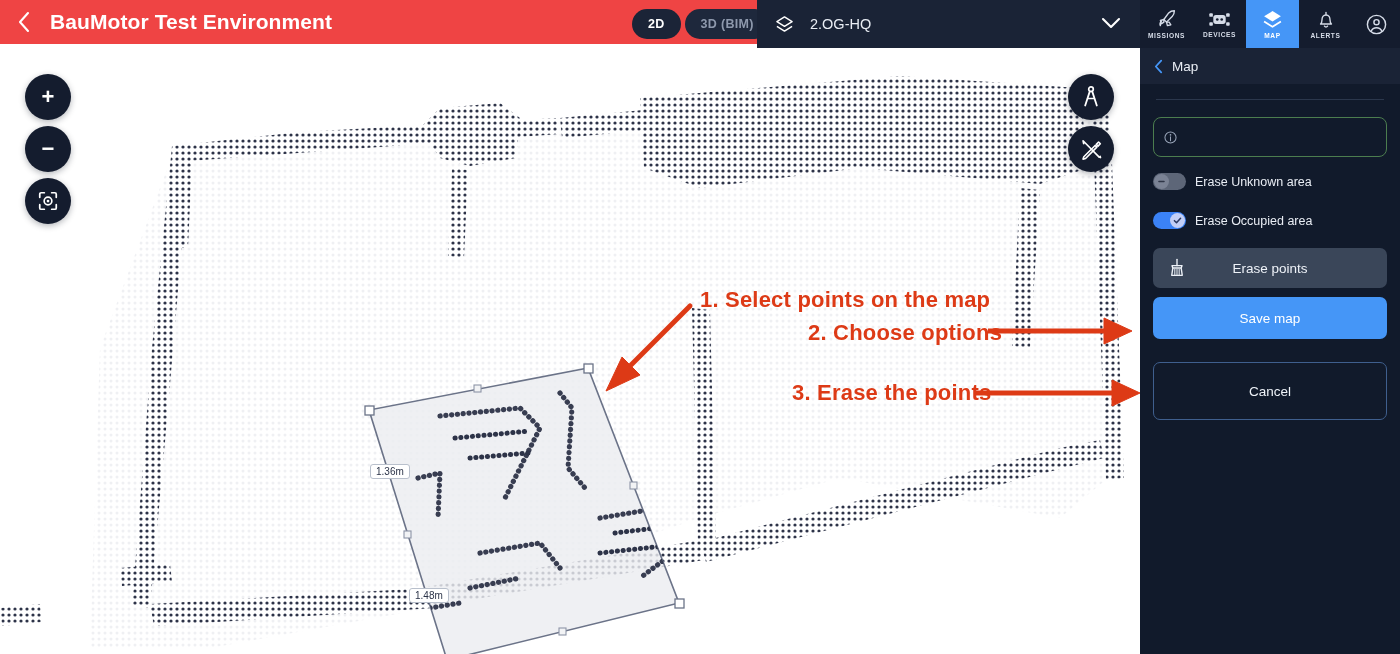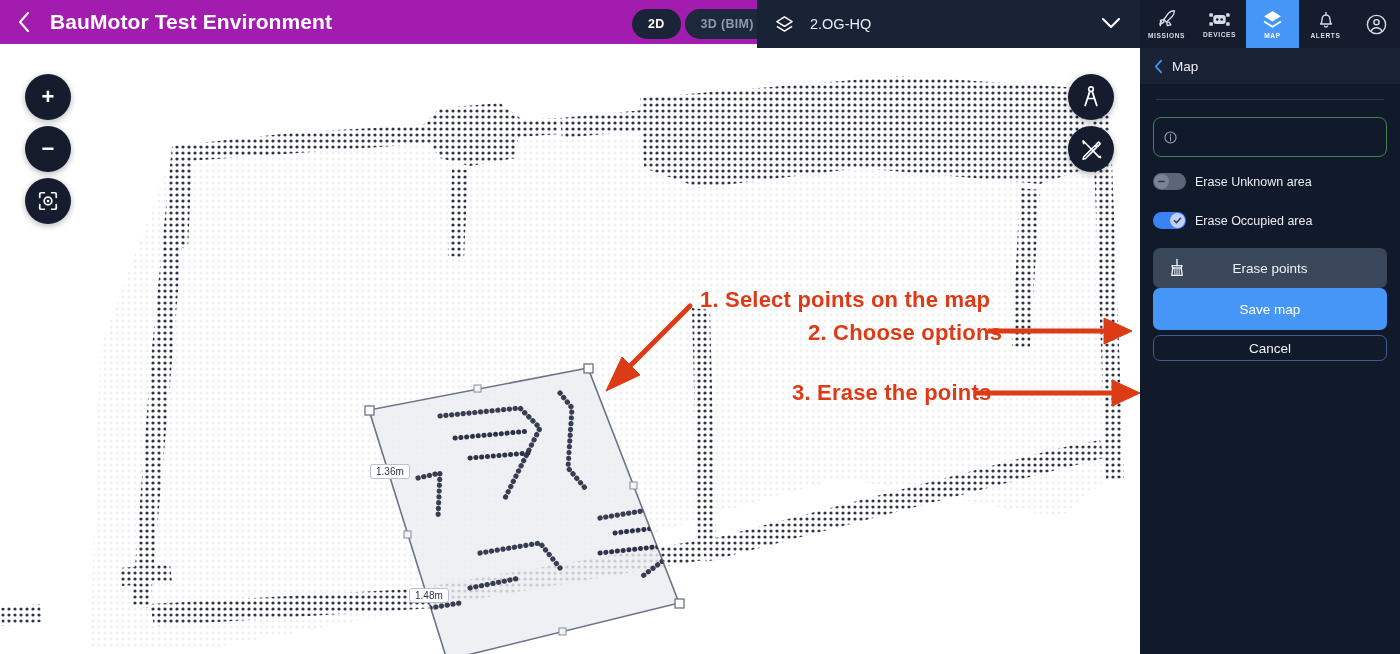--- a/index.html
+++ b/index.html
@@ -7,21 +7,21 @@
     width: 1400px; height: 654px;
     overflow: hidden;
     font-family: "Liberation Sans", sans-serif;
     background: #fff;
   }
   #app { position: relative; width: 1400px; height: 654px; }
 
   
   .topbar {
     position: absolute; top: 0; left: 0; width: 1400px; height: 44px;
-    background: #a21caf; display: flex; align-items: center;
+    background: #ef4444; display: flex; align-items: center;
   }
   .tb-back {
     width: 48px; height: 48px; display: flex; align-items: center;
     justify-content: center; cursor: pointer;
   }
   .tb-title {
     color: #fff; font-size: 21px; font-weight: 600; letter-spacing: .1px;
     margin-left: 2px; white-space: nowrap;
   }
   .viewtoggle { position: absolute; left: 632px; top: 9px; display: flex; gap: 4px; }
@@ -404,22 +404,22 @@
         <svg width="20" height="21" viewBox="0 0 22 22">
           <path d="M11 2v7" fill="none" stroke="#eef2f8" stroke-width="1.5" stroke-linecap="round"></path>
           <path d="M6.4 11.6h9.2l.9-2.6H5.5z" fill="none" stroke="#eef2f8" stroke-width="1.5" stroke-linejoin="round"></path>
           <path d="M6.4 11.6L5.2 19.6h11.6l-1.2-8" fill="none" stroke="#eef2f8" stroke-width="1.5" stroke-linejoin="round"></path>
           <path d="M8.6 12.6v6.6M11 12.6v6.6M13.4 12.6v6.6" fill="none" stroke="#eef2f8" stroke-width="1.1"></path>
         </svg>
       </span>
       <span>Erase points</span>
     </div>
 
-    <div class="sb-btn primary" style="height:42px;">
+    <div class="sb-btn primary" style="margin-top:9px;height:42px;">
       <span>Save map</span>
     </div>
 
-    <div class="sb-btn outline" style="margin-top:5px;height:26px;">
+    <div class="sb-btn outline" style="margin-top:23px;height:58px;">
       <span>Cancel</span>
     </div>
   </div>
 
 </div>
 
 </body></html>

